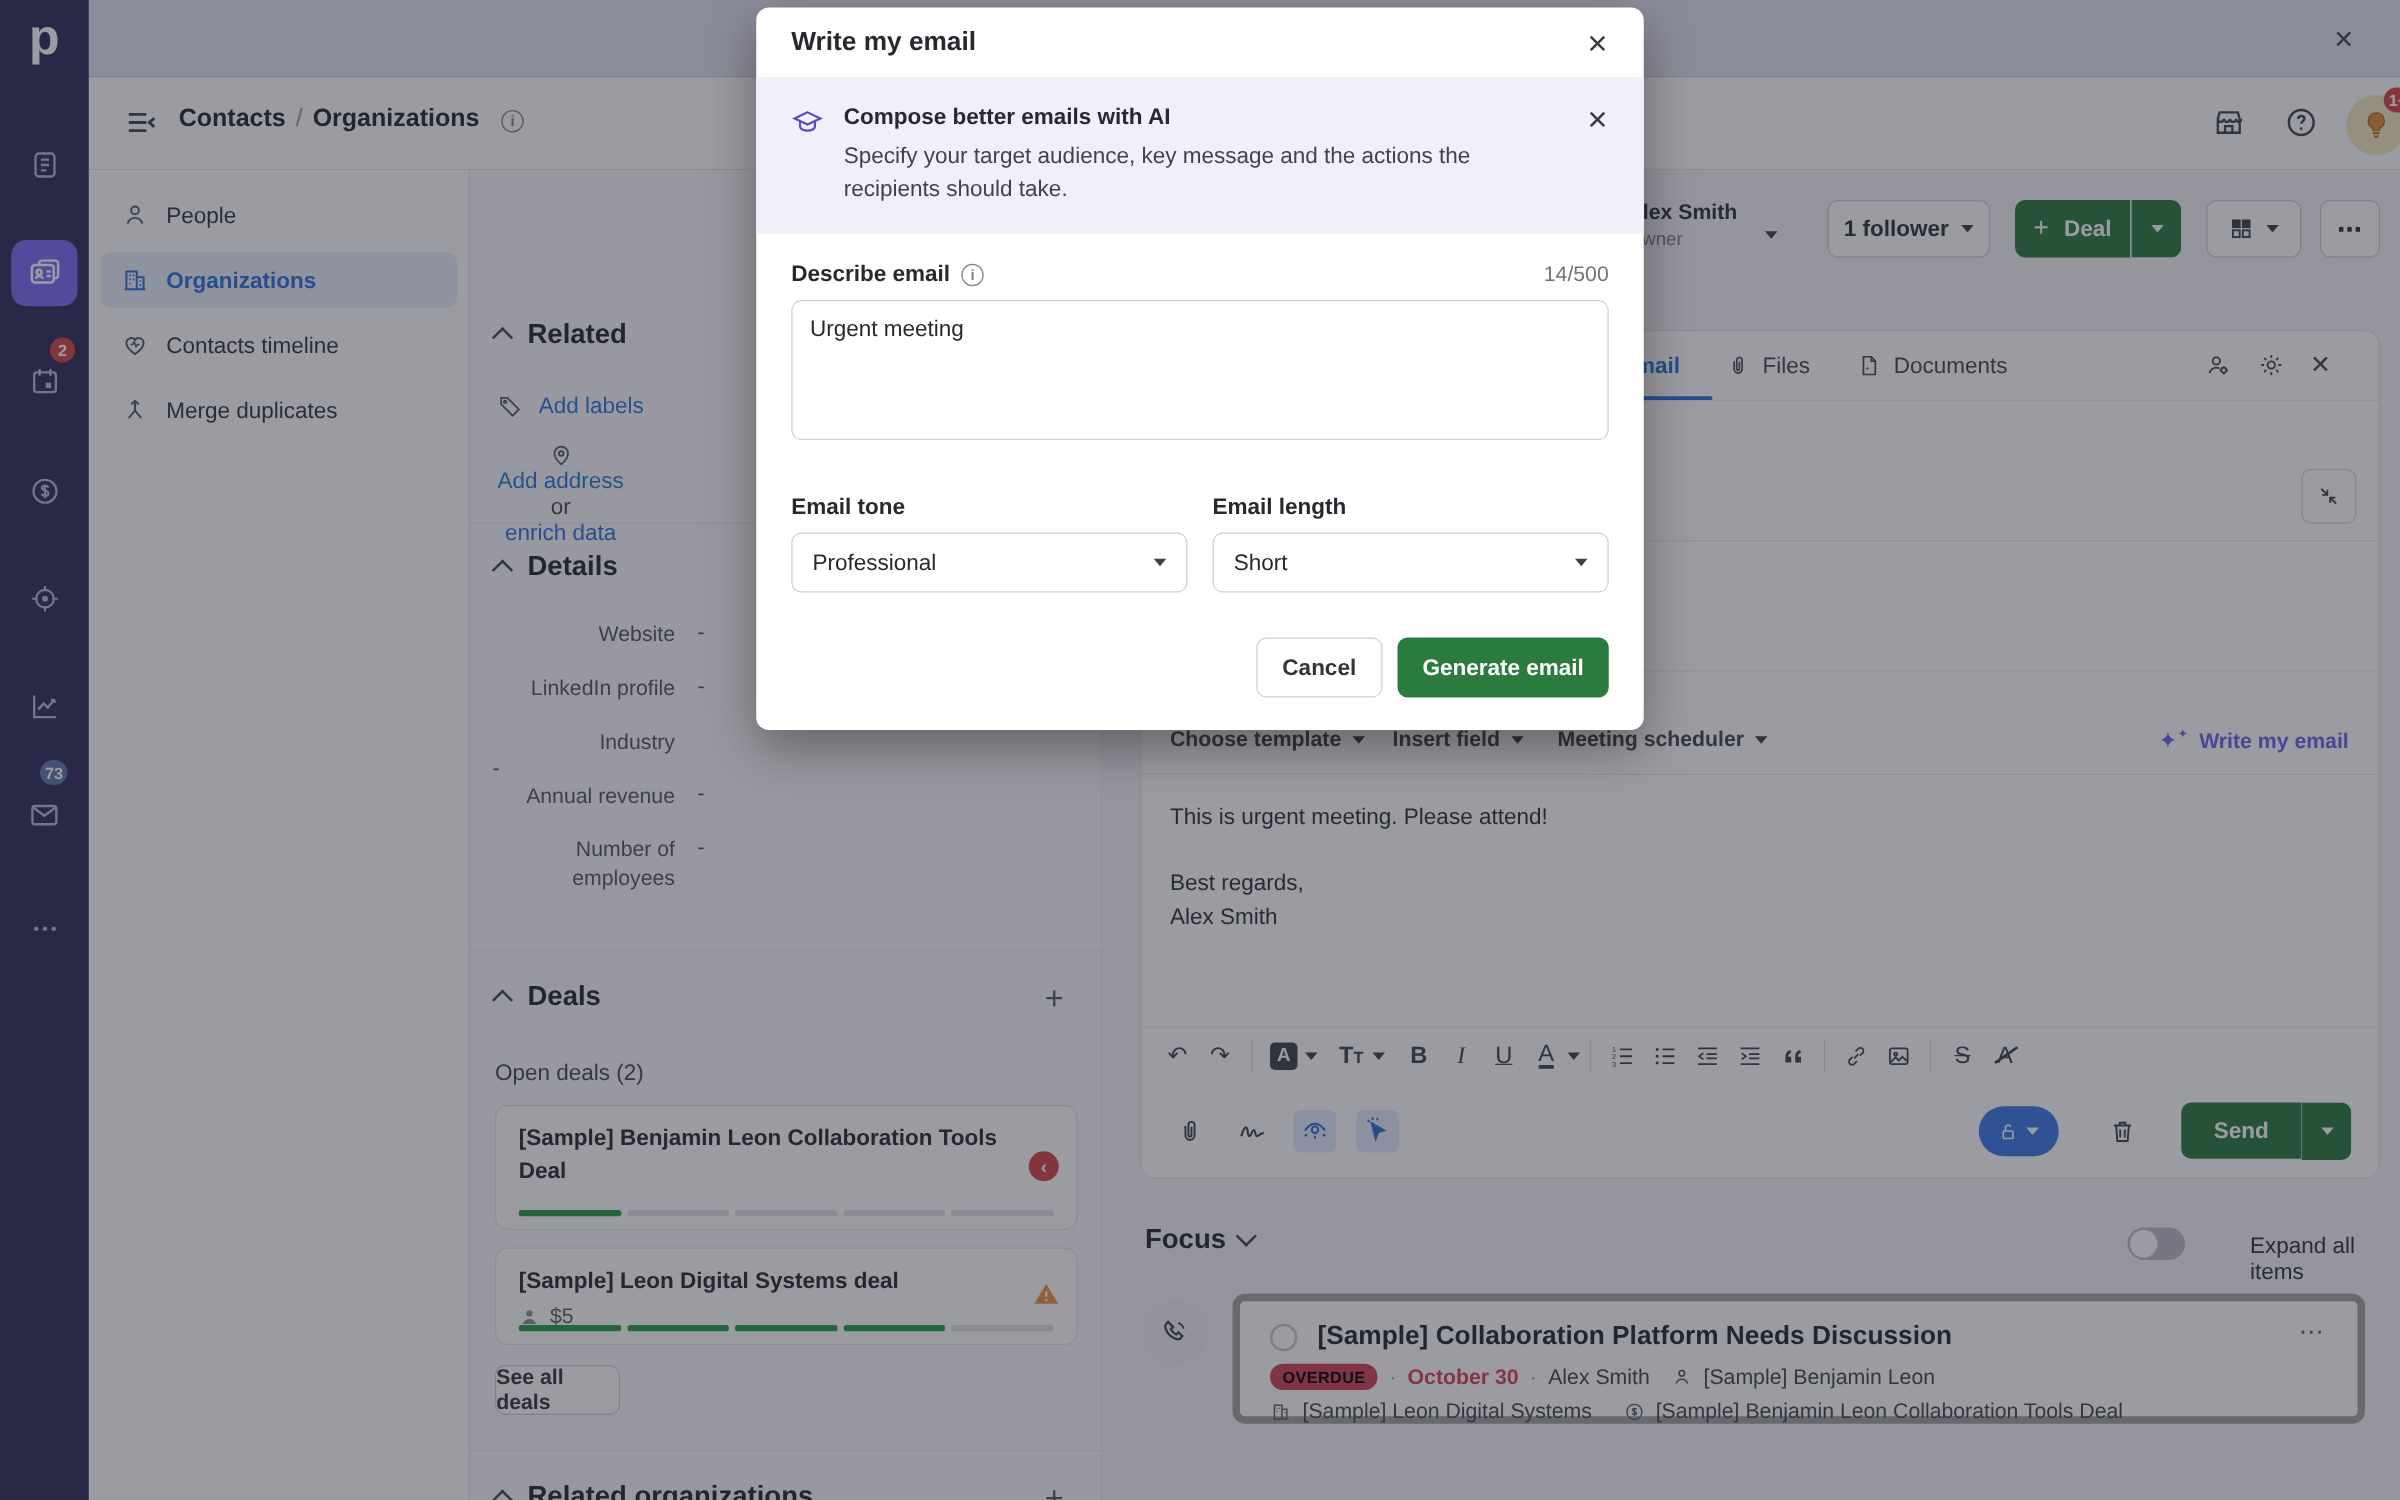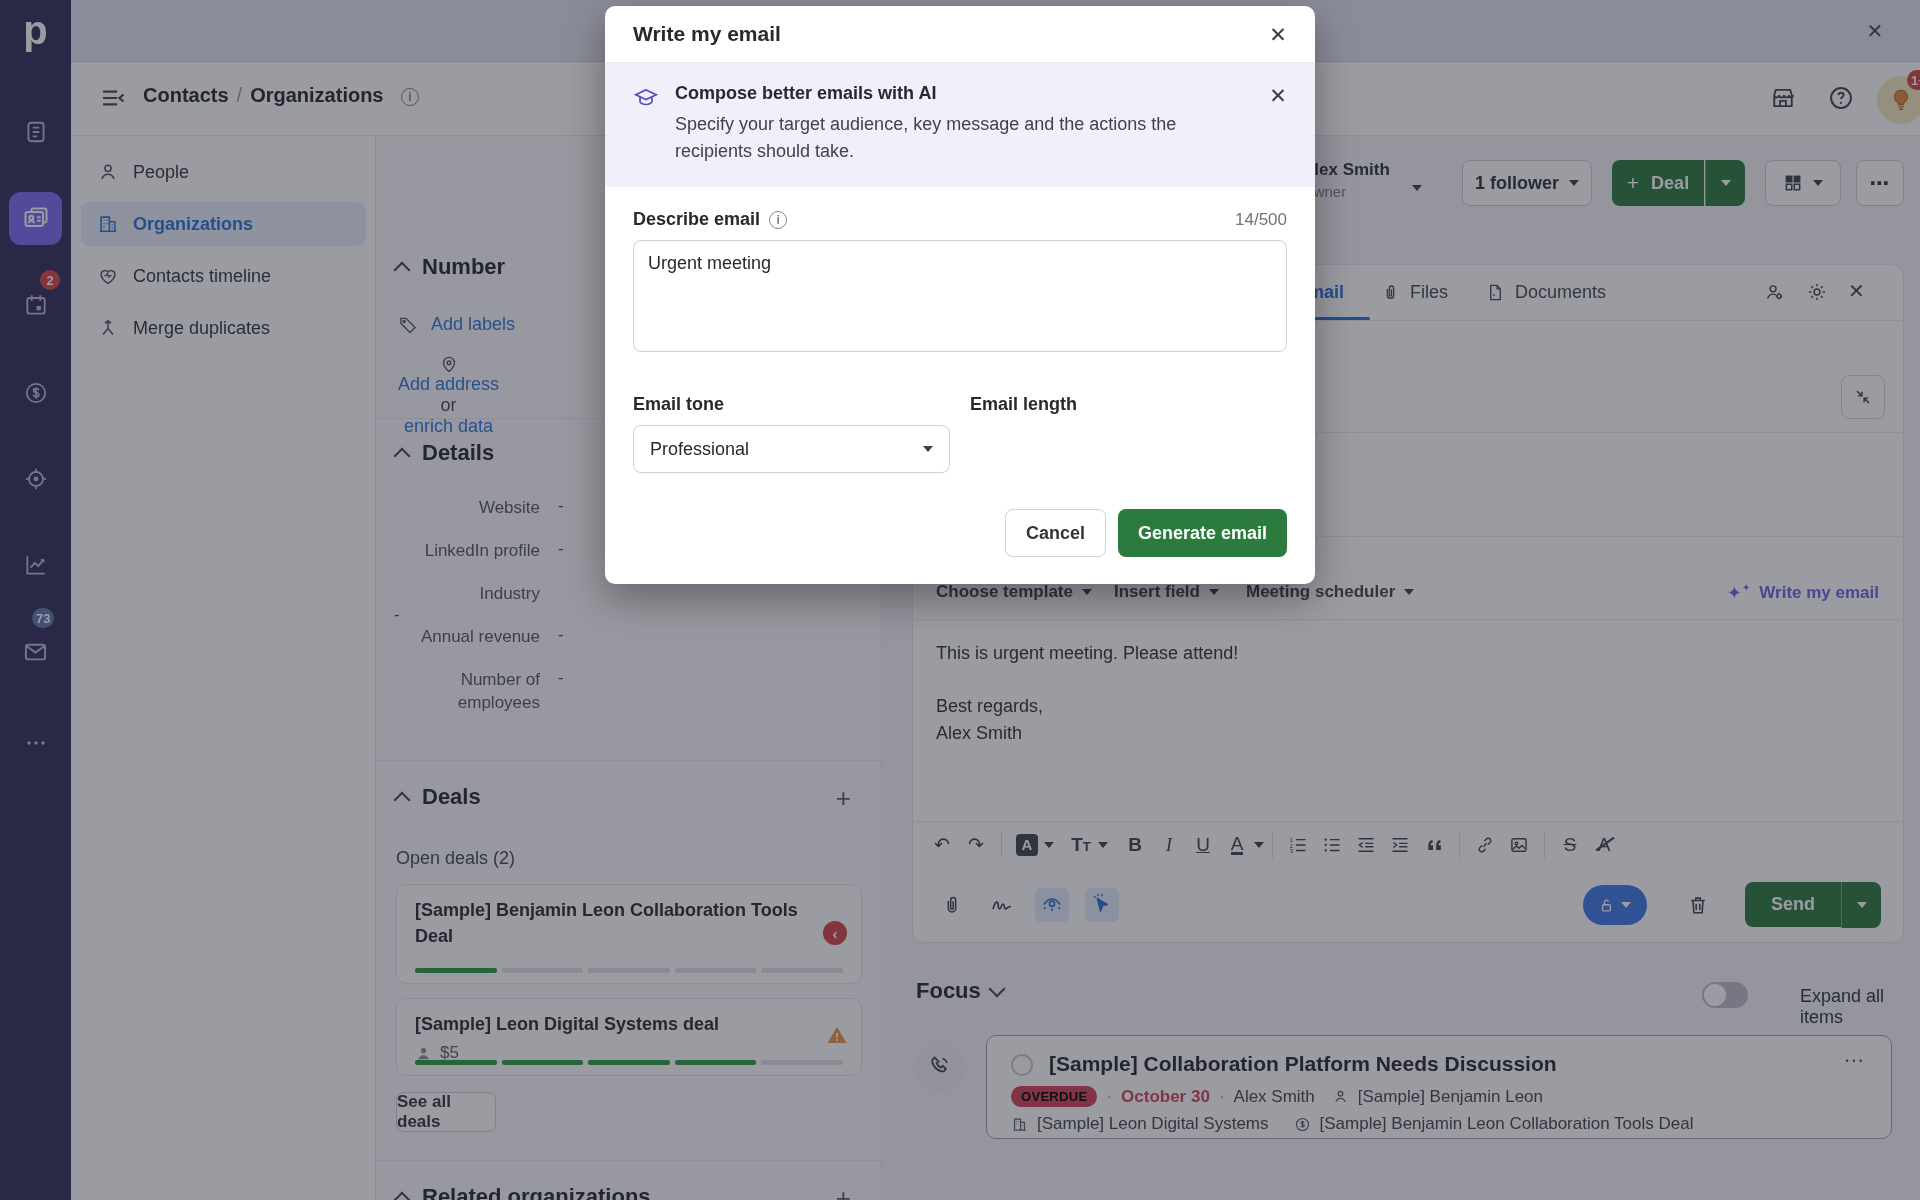--- a/index.html
+++ b/index.html
@@ -57,21 +57,21 @@
   .tabline{position:absolute;top:52px;height:3px;background:#2a73d8;border-radius:2px;}
   .cdiv{position:absolute;left:0;width:990px;height:1px;background:#ececf0;}
   .ttl{font-size:17px;font-weight:bold;color:#44474b;display:flex;align-items:center;gap:9px;}
   .bodytxt{font-size:18px;color:#2f3236;}
   .fmt{display:flex;align-items:center;justify-content:center;width:34px;height:34px;color:#3f434a;font-size:19px;}
   .vdiv{width:1px;height:26px;background:#dedfe3;margin:0 8px;}
   .bluetile{background:#e2edfb;border-radius:6px;color:#2f6fd0;}
   
   .togglebar{position:absolute;width:46px;height:26px;border-radius:13px;background:#bcbec6;}
   .knob{position:absolute;left:2px;top:2px;width:22px;height:22px;border-radius:50%;background:#fff;}
-  .activity{position:absolute;left:986px;top:1035px;width:906px;height:104px;background:#fff;border:1px solid #a3a3a3;border-radius:10px;}
+  .activity{position:absolute;left:986px;top:1035px;width:906px;height:104px;background:#fff;border:6px solid #a3a3a3;border-radius:10px;}
   .ovdbadge{display:inline-flex;align-items:center;background:#cf4456;color:#000000;font-size:13px;font-weight:bold;border-radius:12px;padding:3px 10px;letter-spacing:.3px;}
   .meta{font-size:17px;color:#44474b;display:flex;align-items:center;gap:9px;}
   .reddate{color:#d3455a;font-weight:bold;}
   
   .overlay{position:absolute;inset:0;background:rgba(33,34,49,0.45);z-index:40;}
   .modal{position:absolute;left:605px;top:6px;width:710px;height:578px;background:#fff;border-radius:10px;box-shadow:0 14px 40px rgba(0,0,0,.35);z-index:50;}
   .mhead{position:relative;height:57px;border-bottom:1px solid #ececf0;display:flex;align-items:center;padding:0 28px;font-size:21px;font-weight:bold;color:#26292e;}
   .mx{position:absolute;right:22px;top:14px;width:30px;height:30px;display:flex;align-items:center;justify-content:center;font-size:21px;color:#3a3d42;}
   .mbanner{position:relative;background:#f1effa;padding:20px 60px 22px 70px;}
   .mbody{padding:0 28px;}
@@ -258,21 +258,21 @@
         <rect x="13.5" y="13.5" width="6.5" height="6.5"></rect>
       </svg>
     <span class="caret"></span>
   </div>
   <div class="hbtn" style="left:1856px;top:160px;width:48px;font-size:20px;letter-spacing:1px;">⋯</div>
 
   <div class="leftcol">
 
     <div class="sechead abs" style="left:20px;top:118px;">
       <span class="chev"></span>
-      <span>Number</span>
+      <span>Related</span>
     </div>
     <div class="abs" style="left:22px;top:178px;display:flex;align-items:center;gap:13px;">
       <svg width="20" height="20" viewBox="0 0 24 24" fill="none" stroke="#565b63" stroke-width="1.7">
           <path d="M3.5 10V4h6l11 11-6 6-11-11z"></path>
           <circle cx="7.3" cy="7.8" r="1.2"></circle>
         </svg>
       <span class="bluelink">Add labels</span>
     </div>
     <div class="abs" style="left:22px;top:218px;display:flex;align-items:center;gap:0;flex-direction:column;">
       <svg width="20" height="20" viewBox="0 0 24 24" fill="none" stroke="#565b63" stroke-width="1.7">
@@ -625,20 +625,24 @@
       <div style="display:flex;gap:20px;margin-top:38px;">
         <div>
           <div class="mlabel">Email tone</div>
           <div class="msel" style="margin-top:10px;">
             <span>Professional</span>
             <span class="caret"></span>
           </div>
         </div>
         <div>
           <div class="mlabel">Email length</div>
+          <div class="msel" style="margin-top:10px;">
+            <span>Short</span>
+            <span class="caret"></span>
+          </div>
         </div>
       </div>
       <div style="display:flex;justify-content:flex-end;gap:12px;margin-top:36px;">
         <div class="mbtn cancel">Cancel</div>
         <div class="mbtn gen">Generate email</div>
       </div>
     </div>
   </div>
 
 </div>

